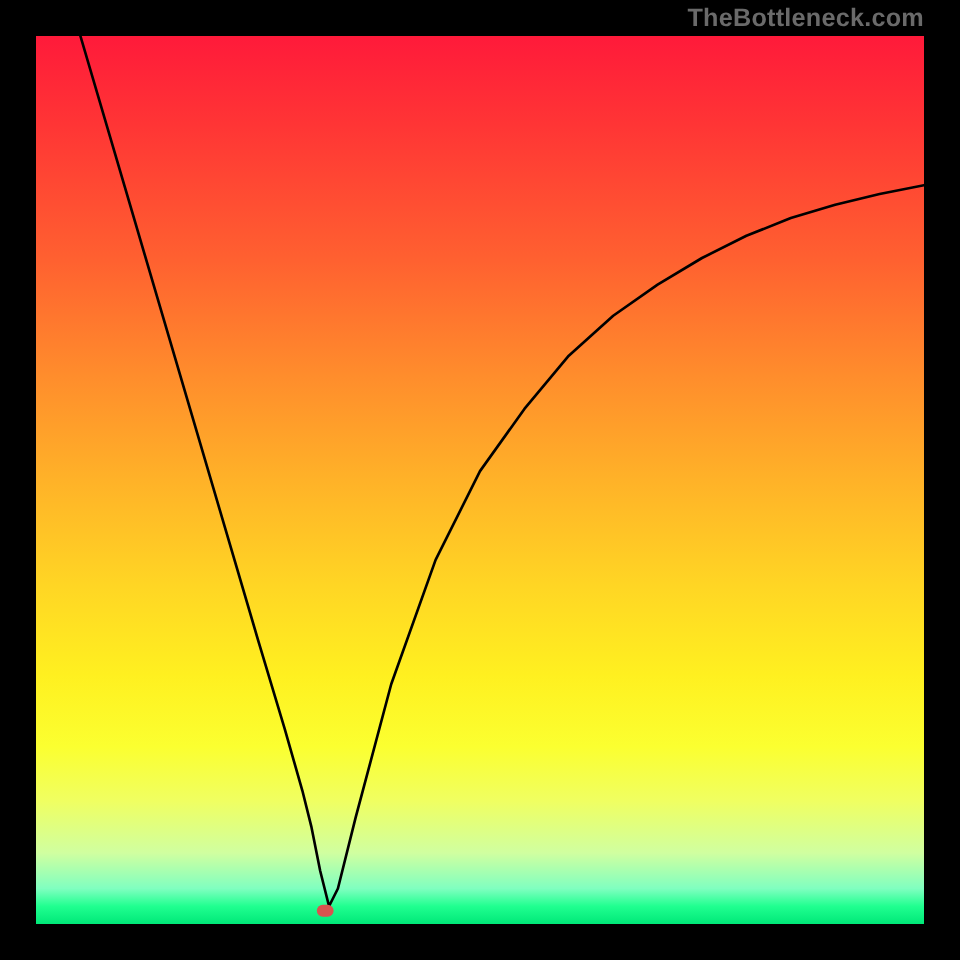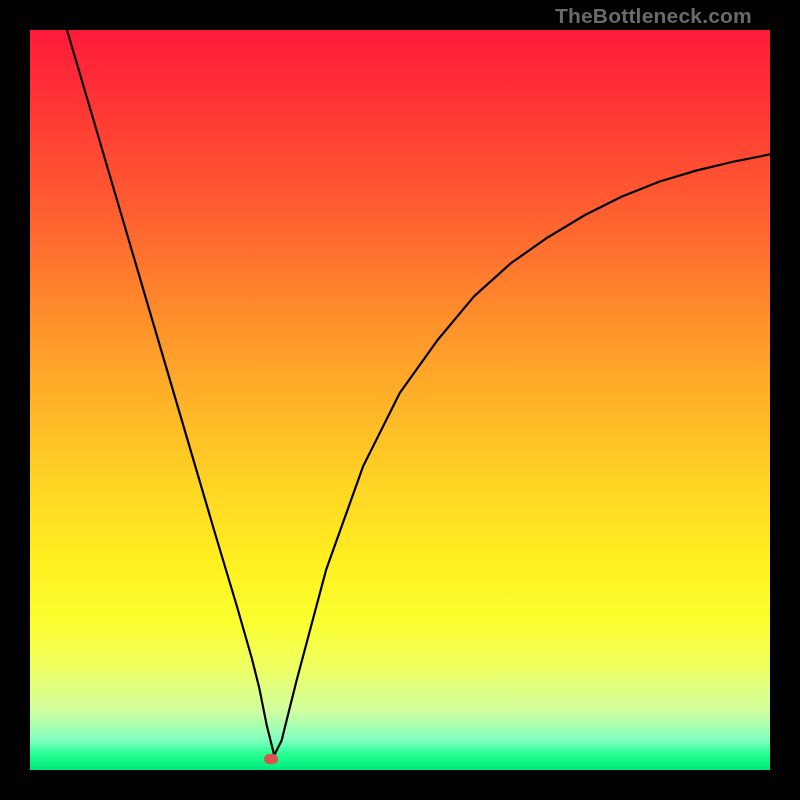--- a/index.html
+++ b/index.html
@@ -35,21 +35,21 @@
   .curve-svg {
     position: absolute;
     left: 0;
     top: 0;
     width: 740px;
     height: 740px;
   }
   .watermark {
     position: absolute;
     top: 4px;
-    right: 48px;
+    right: 30px;
     font-family: Arial, Helvetica, sans-serif;
     font-size: 21px;
     font-weight: bold;
     color: #6a6a6a;
     letter-spacing: 0.2px;
   }
   .marker {
     position: absolute;
     width: 14px;
     height: 10px;

